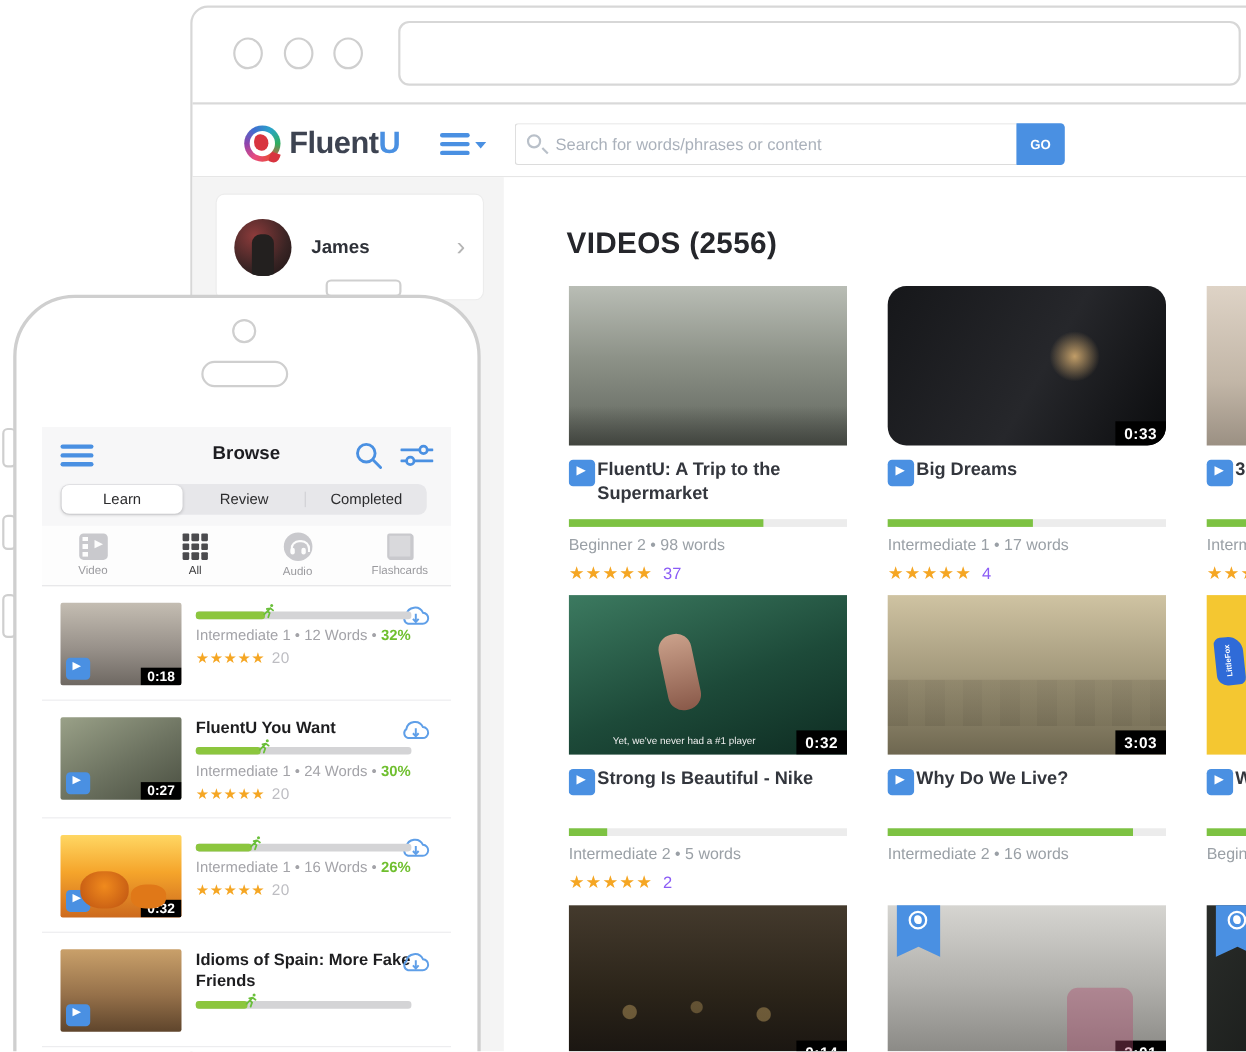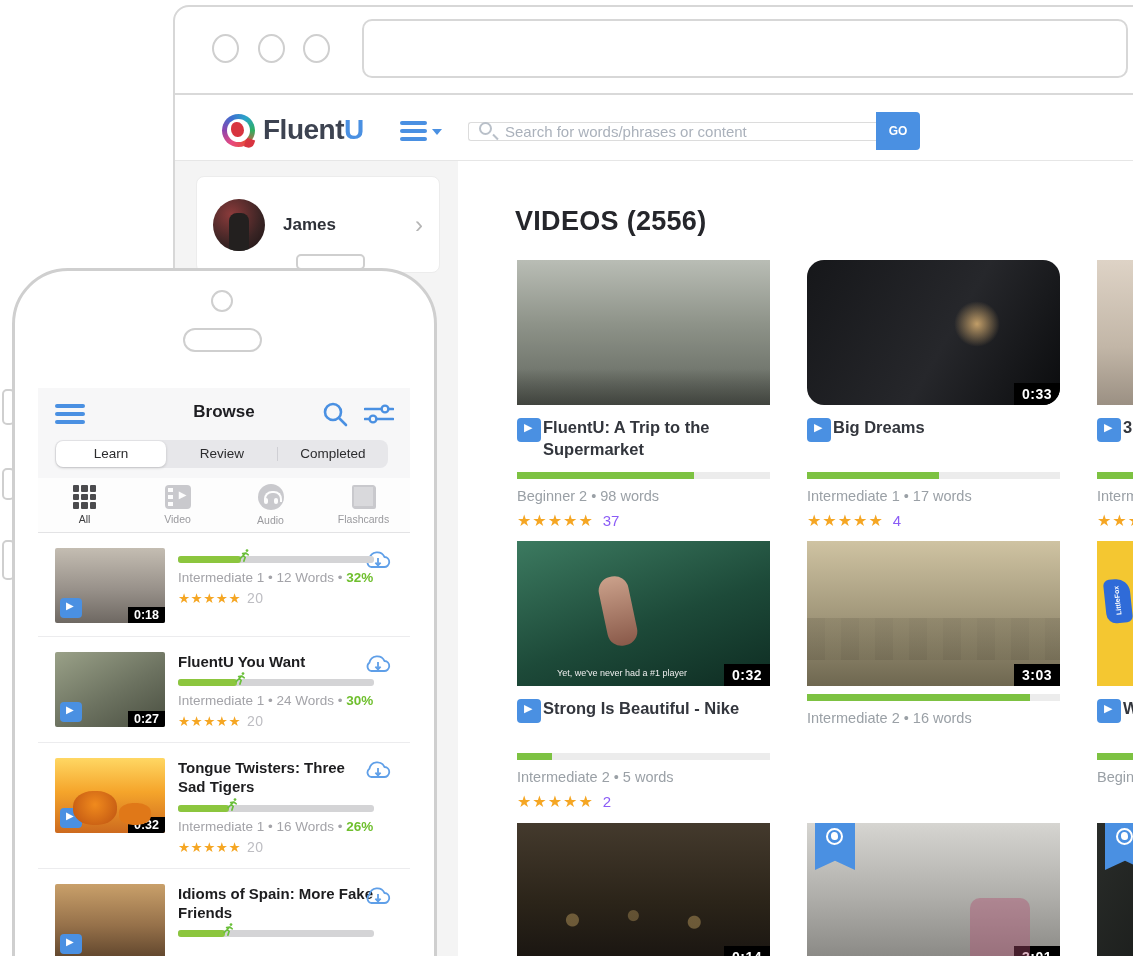--- a/index.html
+++ b/index.html
@@ -24,21 +24,21 @@
   .logo-globe::before { content:""; position:absolute; left:9px; top:8px; width:13px; height:15px;
     background:#d8343f; border-radius:45% 60% 50% 55%; z-index:1; }
   .logo-tail { position:absolute; right:1px; bottom:-1px; width:9px; height:9px; background:#d8343f;
     transform:rotate(18deg); border-radius:0 0 6px 1px; }
   .logo-text { font-size:28px; font-weight:700; color:#3d4351; letter-spacing:-0.5px; }
   .logo-text .u { color:#4a90e2; }
   .menu-btn { left:400px; top:121px; width:44px; height:24px; cursor:pointer; }
   .menu-bars span { display:block; width:27px; height:4px; background:#4a90e2; border-radius:2px; margin-bottom:4px; }
   .menu-caret { position:absolute; right:2px; top:8px; width:0; height:0;
     border-left:5px solid transparent; border-right:5px solid transparent; border-top:6px solid #4a90e2; }
-  .search-bar { left:468px; top:112px; width:452px; height:38px; display:flex;align-items:center; }
+  .search-bar { left:468px; top:112px; width:500px; height:38px; display:flex; }
   .search-input { flex:1; border:1px solid #dcdcdc; border-right:none; border-radius:3px 0 0 3px;
     font-family:inherit; font-size:15px; color:#55606e; padding:0 12px 0 36px; outline:none; }
   .search-input::placeholder { color:#aab1bb; }
   .search-glyph { position:absolute; left:11px; top:10px; width:13px; height:13px;
     border:2px solid #b9c0c9; border-radius:50%; }
   .search-glyph::after { content:""; position:absolute; left:11px; top:12px; width:7px; height:2px;
     background:#b9c0c9; transform:rotate(45deg); }
   .go-btn { width:44px; height:38px; background:#4a90e2; color:#fff; border:none; border-radius:0 4px 4px 0;
     font-family:inherit; font-size:12px; font-weight:700; cursor:pointer; }
 
@@ -262,20 +262,24 @@
           <div class="bar-fill" style="width: 14%;"></div>
         </div>
       <div class="card-meta">Intermediate 2  •  5 words</div>
       <div class="card-stars"><span>★★★★★</span><span class="count">2</span></div>
     </div>
 
     <div class="card" style="left:290px;top:281px">
       <div class="thumb t-sepia">
         <span class="duration">3:03</span>
       </div>
+      <div class="card-title-row">
+        <div class="play-badge"></div>
+        <div class="card-title">Why Do We Live?</div>
+      </div>
       <div class="bar-track">
           <div class="bar-fill" style="width: 88%;"></div>
         </div>
       <div class="card-meta">Intermediate 2  •  16 words</div>
     </div>
 
     <div class="card" style="left:0;top:563px">
       <div class="thumb t-bokeh">
         <span class="duration">0:14</span>
       </div>
@@ -360,37 +364,37 @@
       </div>
       <div class="seg">
         <div class="seg-item active">Learn</div>
         <div class="seg-item">Review</div>
         <div class="seg-div"></div>
         <div class="seg-item">Completed</div>
       </div>
     </div>
 
     <div class="filter-row">
-      <div class="filter-item active">
-        <div class="icon-grid">
-            <span></span>
-            <span></span>
-            <span></span>
-            <span></span>
-            <span></span>
-            <span></span>
-            <span></span>
-            <span></span>
-            <span></span>
-          </div>
-        <div class="filter-label">All</div>
-      </div>
       <div class="filter-item">
         <div class="icon-video"></div>
         <div class="filter-label">Video</div>
+      </div>
+      <div class="filter-item active">
+        <div class="icon-grid">
+            <span></span>
+            <span></span>
+            <span></span>
+            <span></span>
+            <span></span>
+            <span></span>
+            <span></span>
+            <span></span>
+            <span></span>
+          </div>
+        <div class="filter-label">All</div>
       </div>
       <div class="filter-item">
         <div class="icon-audio"></div>
         <div class="filter-label">Audio</div>
       </div>
       <div class="filter-item">
         <div class="icon-cards"></div>
         <div class="filter-label">Flashcards</div>
       </div>
     </div>
@@ -449,21 +453,20 @@
         <div class="app-item-stars"><span>★★★★★</span><span class="count">20</span></div>
       </div>
     </div>
 
     <div class="app-item">
       <div class="app-thumb t-phone3">
         <div class="app-play"></div>
         <span class="app-duration">0:32</span>
       </div>
       <div class="app-item-body">
-        <div class="app-item-title">Tongue Twisters: Three Sad Tigers</div>
         <div class="cloud-btn">
           <svg width="30" height="24" viewBox="0 0 30 24">
               <path d="M8 19h13a5 5 0 0 0 .5-10A8 8 0 0 0 6.4 10.8 4.6 4.6 0 0 0 8 19z" fill="none" stroke="#5f9fe8" stroke-width="1.8"></path>
               <line x1="15" y1="10" x2="15" y2="17" stroke="#5f9fe8" stroke-width="1.8"></line>
               <path d="M12.4 14.6 15 17.4l2.6-2.8" fill="none" stroke="#5f9fe8" stroke-width="1.8"></path>
             </svg>
         </div>
         <div class="app-bar">
           <div class="app-bar-fill" style="width: 26%;"></div>
           <div class="runner" style="left:26%">

